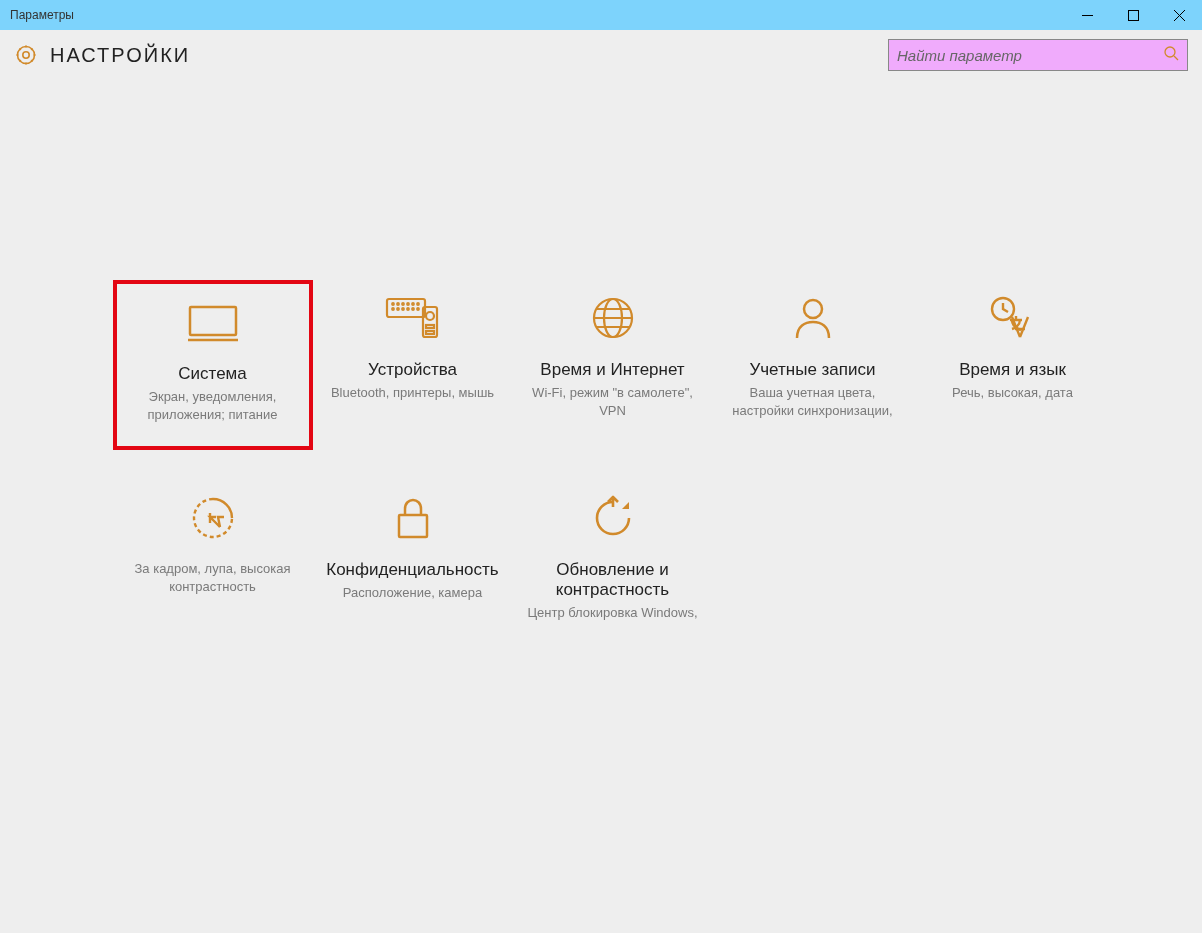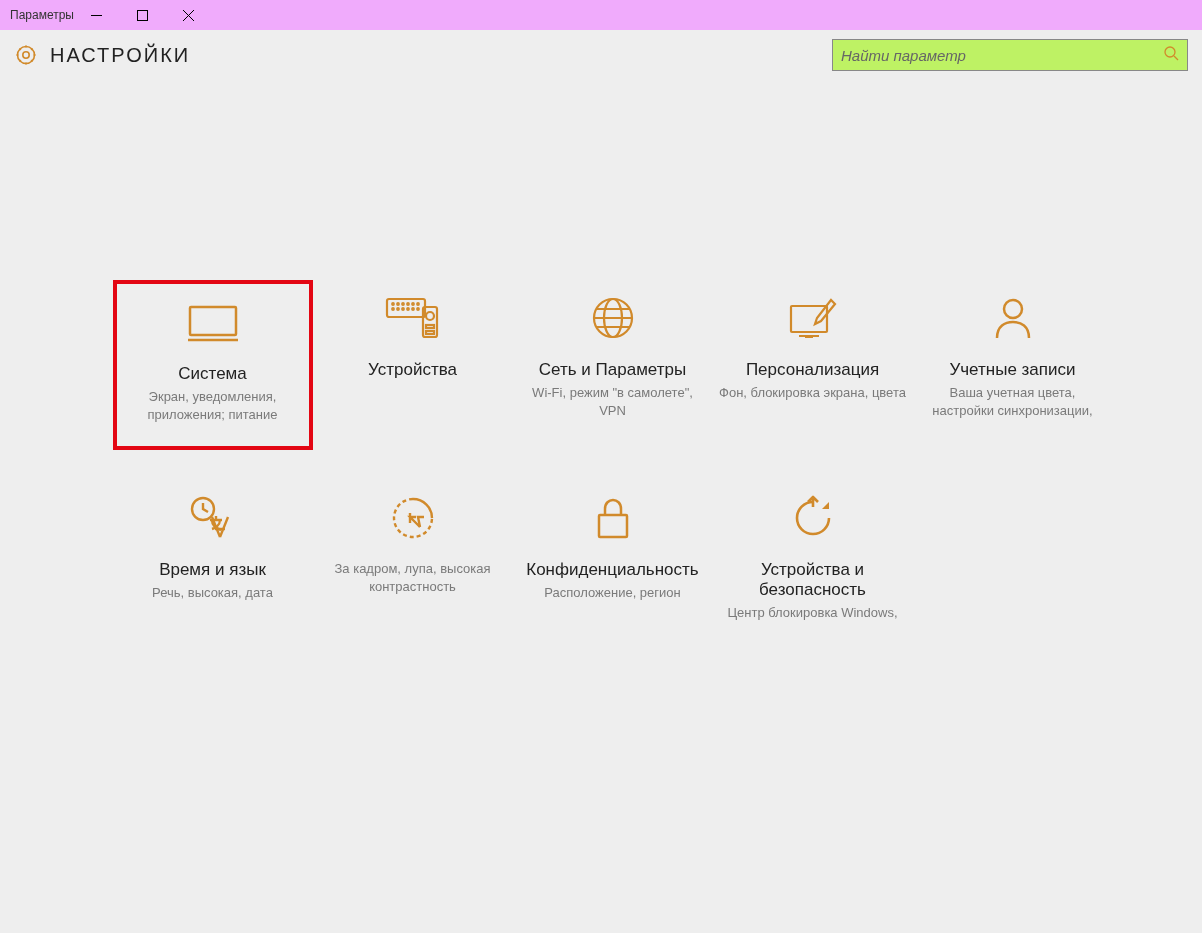--- a/index.html
+++ b/index.html
@@ -8,22 +8,23 @@
     height: 933px;
     background: #eeeeee;
     font-family: "Segoe UI", Tahoma, sans-serif;
     overflow: hidden;
     position: relative;
   }
   .titlebar {
     height: 30px;
     display: flex;
     align-items: center;
+    justify-content: space-between;
     padding-left: 10px;
-    background: #f0abfc;
+    background: #7dd3fc;
   }
   .titlebar-text {
     font-size: 12px;
     color: #333;
   }
   .window-controls {
     display: flex;
     align-items: flex-start;
   }
   .window-btn {
@@ -47,24 +48,24 @@
     gap: 12px;
   }
   .header-title {
     font-size: 20px;
     letter-spacing: 2px;
     color: #222;
     font-weight: 400;
   }
   .gear-icon svg { display:block; }
   .searchbox {
-    width: 356px;
+    width: 300px;
     height: 32px;
     border: 1px solid #888;
-    background: #bef264;
+    background: #f0abfc;
     display: flex;
     align-items: center;
     padding: 0 8px;
     justify-content: space-between;
   }
   .searchbox input {
     border: none;
     background: transparent;
     outline: none;
     font-size: 15px;
@@ -194,45 +195,35 @@
             <circle cx="23" cy="14" r="0.8" fill="#d18a2b"></circle>
             <circle cx="28" cy="14" r="0.8" fill="#d18a2b"></circle>
             <circle cx="33" cy="14" r="0.8" fill="#d18a2b"></circle>
           <rect x="38" y="12" width="14" height="30" rx="2"></rect>
           <circle cx="45" cy="21" r="4"></circle>
           <rect x="41" y="30" width="8" height="3"></rect>
           <rect x="41" y="36" width="8" height="3"></rect>
         </svg>
       </div>
       <div class="tile-title">Устройства</div>
+      <div class="tile-desc">Bluetooth, принтеры, мышь</div>
     </div>
 
     <div class="tile">
       <div class="tile-icon">
         <svg width="46" height="46" viewBox="0 0 46 46" stroke-width="2.2">
           <circle cx="23" cy="23" r="19"></circle>
           <ellipse cx="23" cy="23" rx="9" ry="19"></ellipse>
           <path d="M4 23 H42 M7 14 H39 M7 32 H39"></path>
         </svg>
       </div>
-      <div class="tile-title">Сеть и Параметры</div>
+      <div class="tile-title">Время и Интернет</div>
       <div class="tile-desc">Wi-Fi, режим "в самолете", VPN</div>
     </div>
 
-    <div class="tile">
-      <div class="tile-icon">
-        <svg width="52" height="44" viewBox="0 0 52 44" stroke-width="2.2">
-          <rect x="4" y="10" width="36" height="26" rx="1"></rect>
-          <path d="M18 41 H26 M12 40 H32"></path>
-          <path d="M44 4 L30 22 L28 28 L34 25 L48 8 Z"></path>
-        </svg>
-      </div>
-      <div class="tile-title">Персонализация</div>
-      <div class="tile-desc">Фон, блокировка экрана, цвета</div>
-    </div>
 
     <div class="tile">
       <div class="tile-icon">
         <svg width="42" height="46" viewBox="0 0 42 46" stroke-width="2.5">
           <circle cx="21" cy="14" r="9"></circle>
           <path d="M5 43 C5 31 13 27 21 27 C29 27 37 31 37 43"></path>
         </svg>
       </div>
       <div class="tile-title">Учетные записи</div>
       <div class="tile-desc">Ваша учетная цвета, настройки синхронизации,</div>
@@ -264,29 +255,29 @@
     </div>
 
     <div class="tile">
       <div class="tile-icon">
         <svg width="40" height="46" viewBox="0 0 40 46" stroke-width="2.5">
           <rect x="6" y="20" width="28" height="22" rx="1"></rect>
           <path d="M12 20 V14 C12 8 16 5 20 5 C24 5 28 8 28 14 V20"></path>
         </svg>
       </div>
       <div class="tile-title">Конфиденциальность</div>
-      <div class="tile-desc">Расположение, регион</div>
+      <div class="tile-desc">Расположение, камера</div>
     </div>
 
     <div class="tile">
       <div class="tile-icon">
         <svg width="46" height="46" viewBox="0 0 46 46" stroke-width="2.6">
           <path d="M39 23 A16 16 0 1 1 23 7"></path>
           <path d="M23 2 L23 12 M18 7 L23 2 L28 7" stroke-linejoin="round" fill="none"></path>
           <path d="M36 10 L39 7 L39 14 L32 14 Z" fill="#d18a2b" stroke="none"></path>
         </svg>
       </div>
-      <div class="tile-title">Устройства и безопасность</div>
+      <div class="tile-title">Обновление и контрастность</div>
       <div class="tile-desc">Центр блокировка Windows,</div>
     </div>
 
   </div>
 </div>
 
 </body></html>

